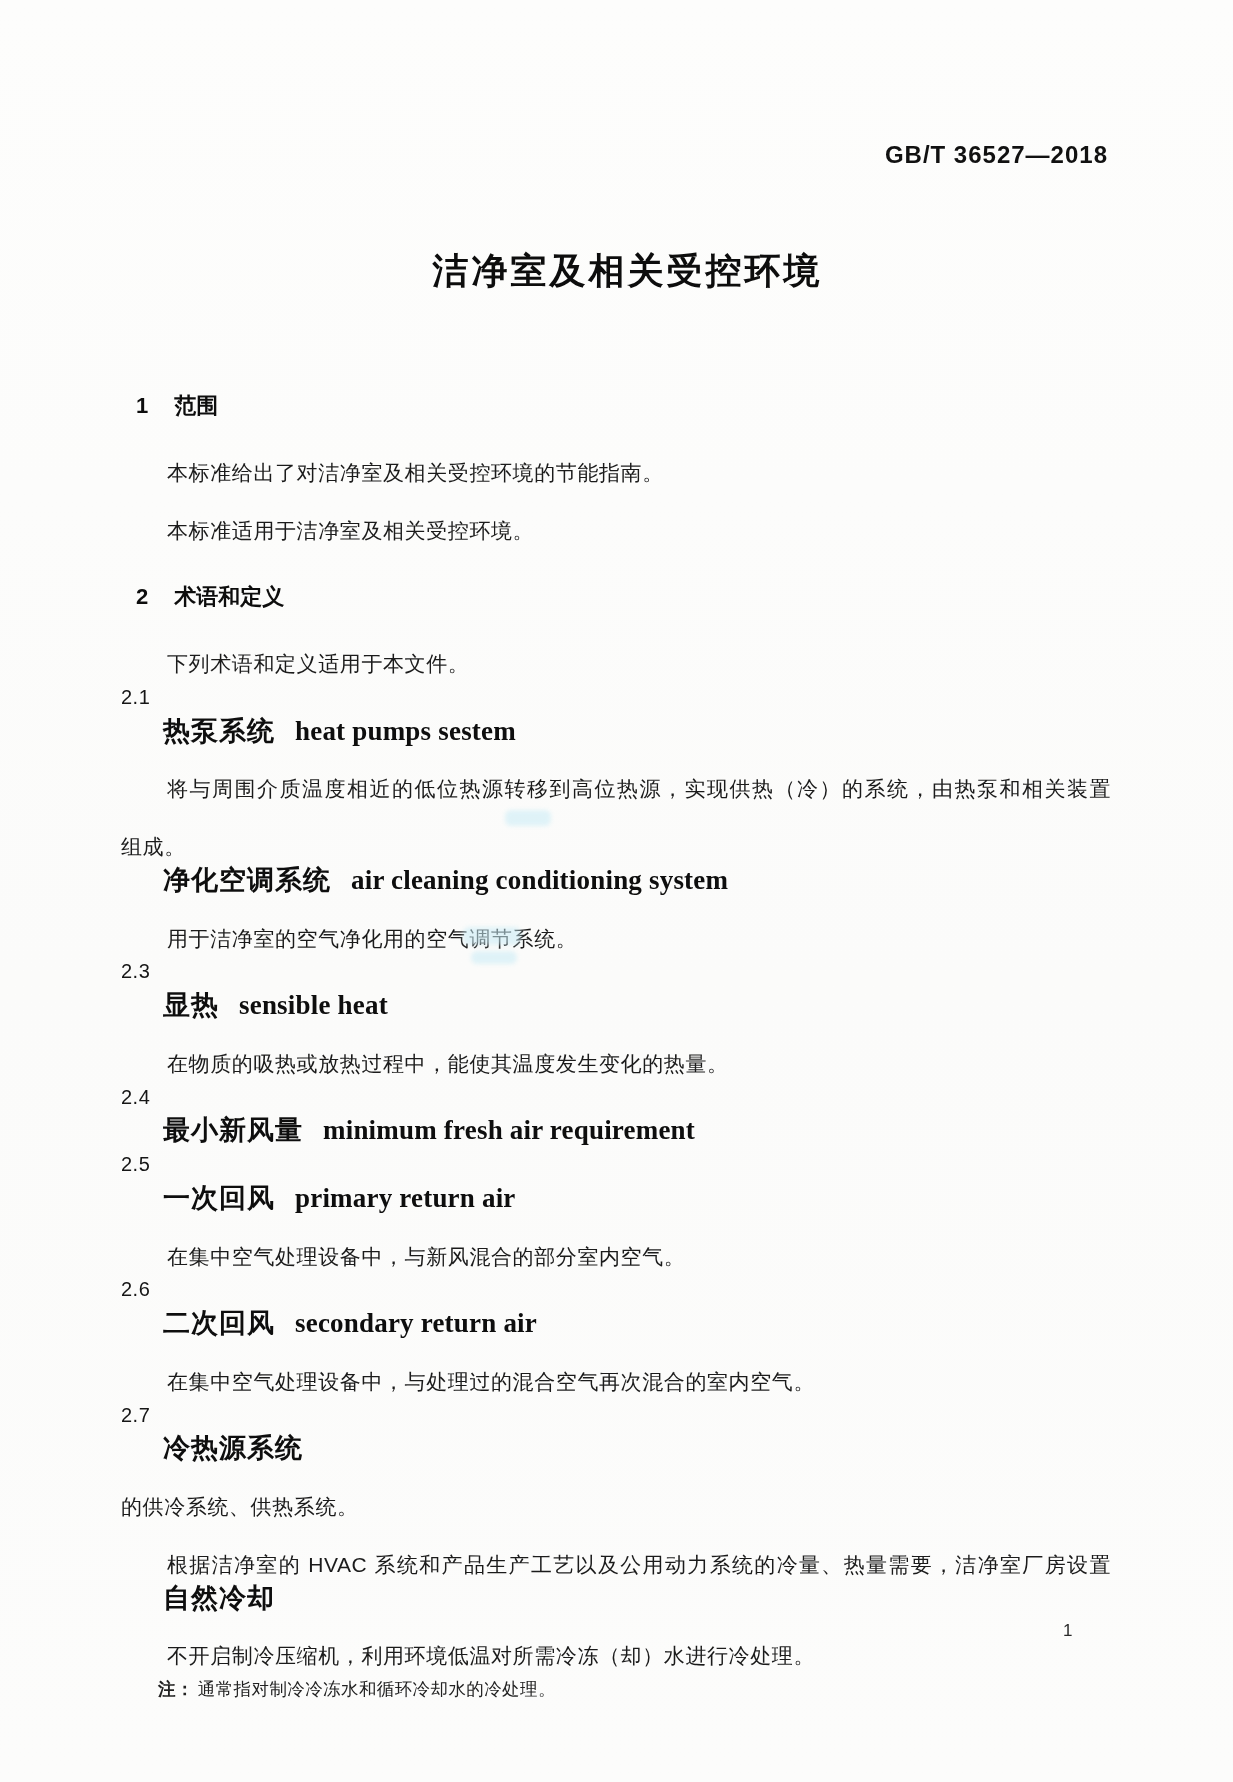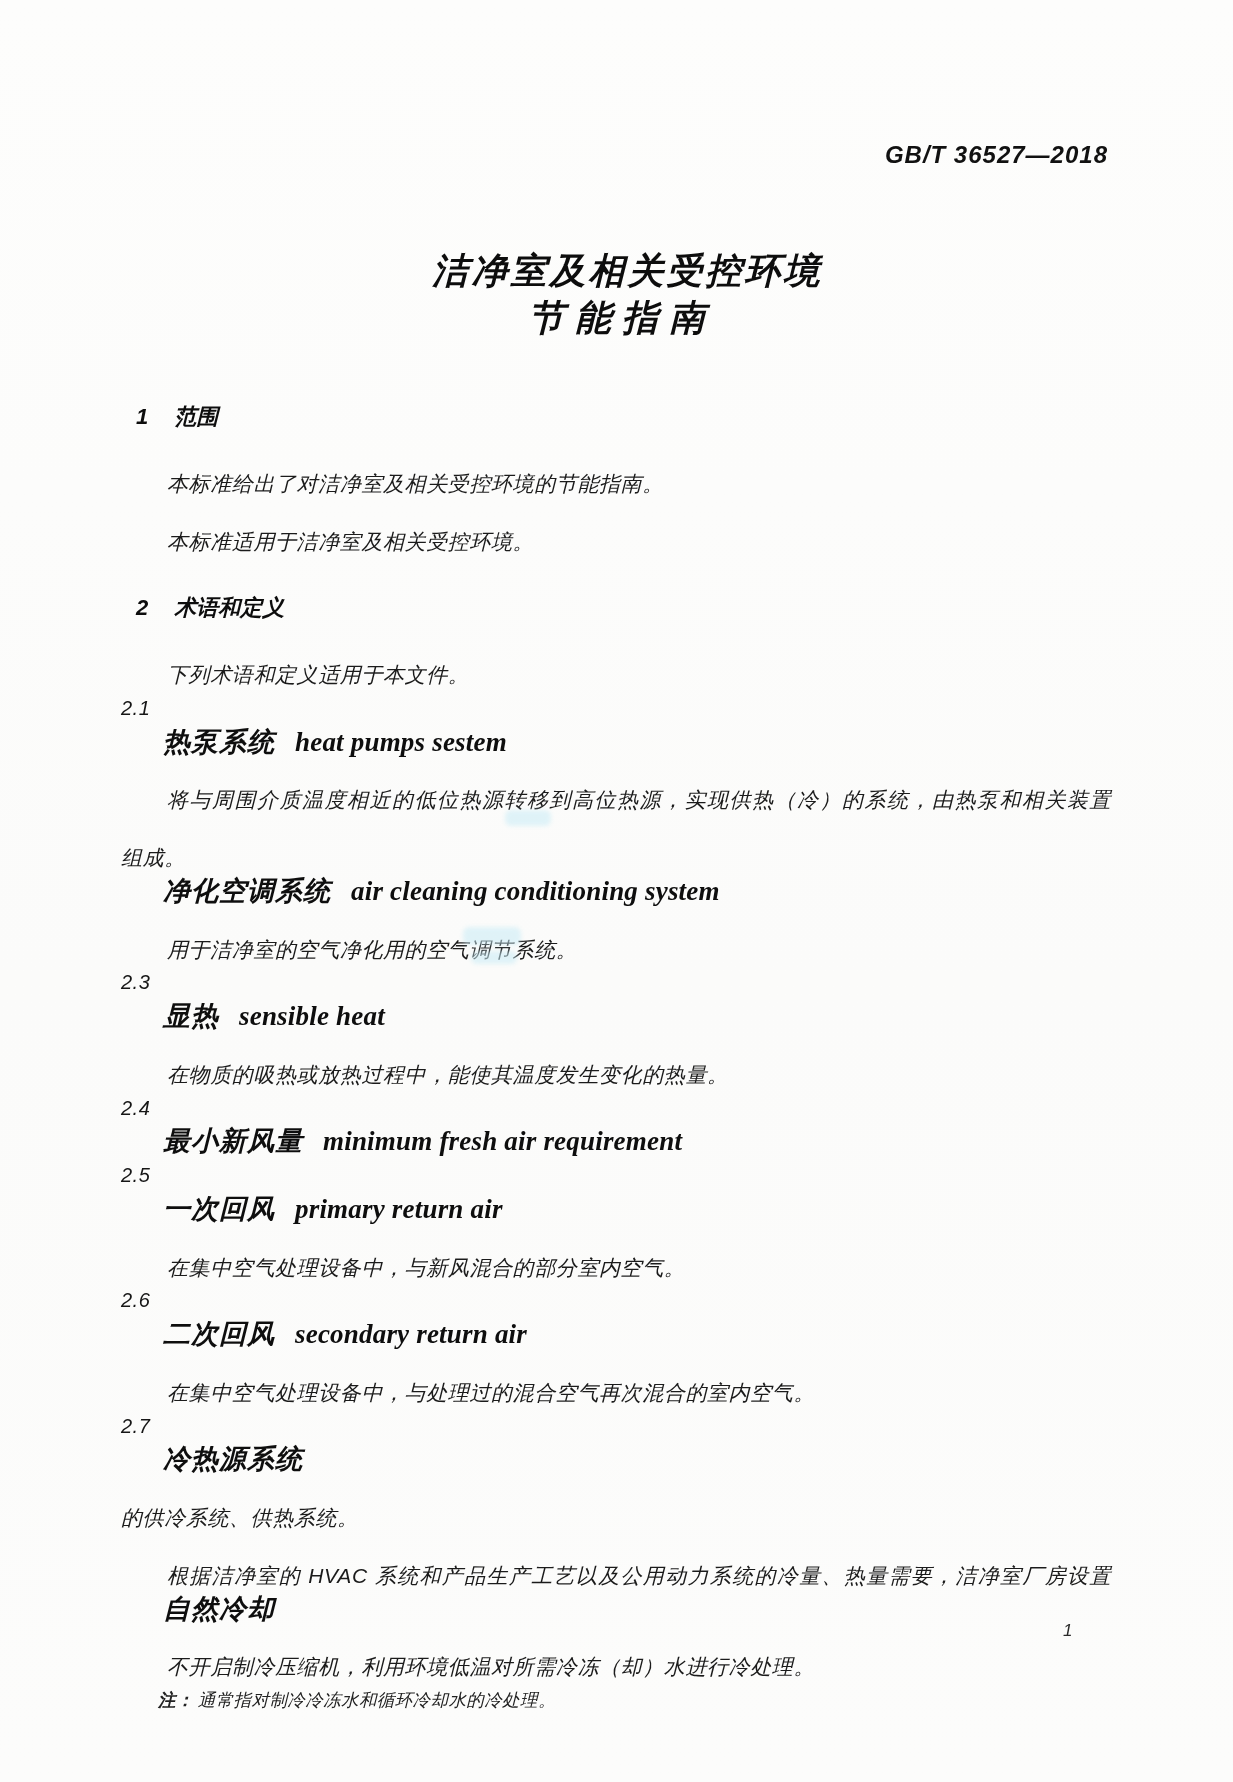--- a/index.html
+++ b/index.html
@@ -7,21 +7,20 @@
     width: 1233px; height: 1782px;
     background: #f4f4f2;
     font-family: "Liberation Sans", "DejaVu Sans", sans-serif;
   }
   .page {
     position: relative;
     width: 1233px; height: 1782px;
     background: linear-gradient(180deg, #fdfdfc 0%, #fbfbfa 55%, #fcfcfb 100%);
     overflow: hidden;
     color: #1a1a1a;
-    font-style: italic;
   }
   
   .doc-code {
     position: absolute;
     top: 141px; right: 125px;
     font-size: 24px; font-weight: bold;
     letter-spacing: 1px;
     color: #111;
     white-space: nowrap;
   }
@@ -31,21 +30,21 @@
     top: 250px;
     font-size: 36px; font-weight: bold; letter-spacing: 3px; line-height: 42px; padding-left: 11px;
   }
   .doc-title-line2 {
     top: 297px;
     font-size: 36px; font-weight: bold; letter-spacing: 11px; text-indent: 11px; line-height: 42px;
   }
   
   .content {
     position: absolute;
-    left: 121px; top: 400px;
+    left: 121px; top: 389px;
     width: 990px;
   }
   .line { min-height: 33.75px; line-height: 33.75px; }
   .section-heading {
     font-size: 22px; font-weight: bold; color: #0d0d0d;
     padding-left: 15px;
     margin: 33px 0;
   }
   .section-heading:first-child { margin-top: 0; }
   .section-heading .sect-num { margin-right: 26px; letter-spacing: 0; }
@@ -91,21 +90,20 @@
 </style>
 </head>
 <body>
 
 <div class="page">
 
   <div class="doc-code">GB/T 36527—2018</div>
 
   <div class="doc-title doc-title-line1">洁净室及相关受控环境</div>
 
-  <div class="doc-title doc-title-line2">节能指南</div>
 
   <div class="content">
       <div class="line section-heading"><span class="sect-num">1</span><span class="sect-title">范围</span></div>
       <div class="line body-line indent">本标准给出了对洁净室及相关受控环境的节能指南。</div>
       <div class="line body-line indent">本标准适用于洁净室及相关受控环境。</div>
       <div class="line section-heading"><span class="sect-num">2</span><span class="sect-title">术语和定义</span></div>
       <div class="line body-line indent">下列术语和定义适用于本文件。</div>
       <div class="line clause-num">2.1</div>
       <div class="line term-line"><span class="term-zh">热泵系统</span><span class="term-en">heat pumps sestem</span></div>
       <div class="line body-line indent full">将与周围介质温度相近的低位热源转移到高位热源，实现供热（冷）的系统，由热泵和相关装置</div>

